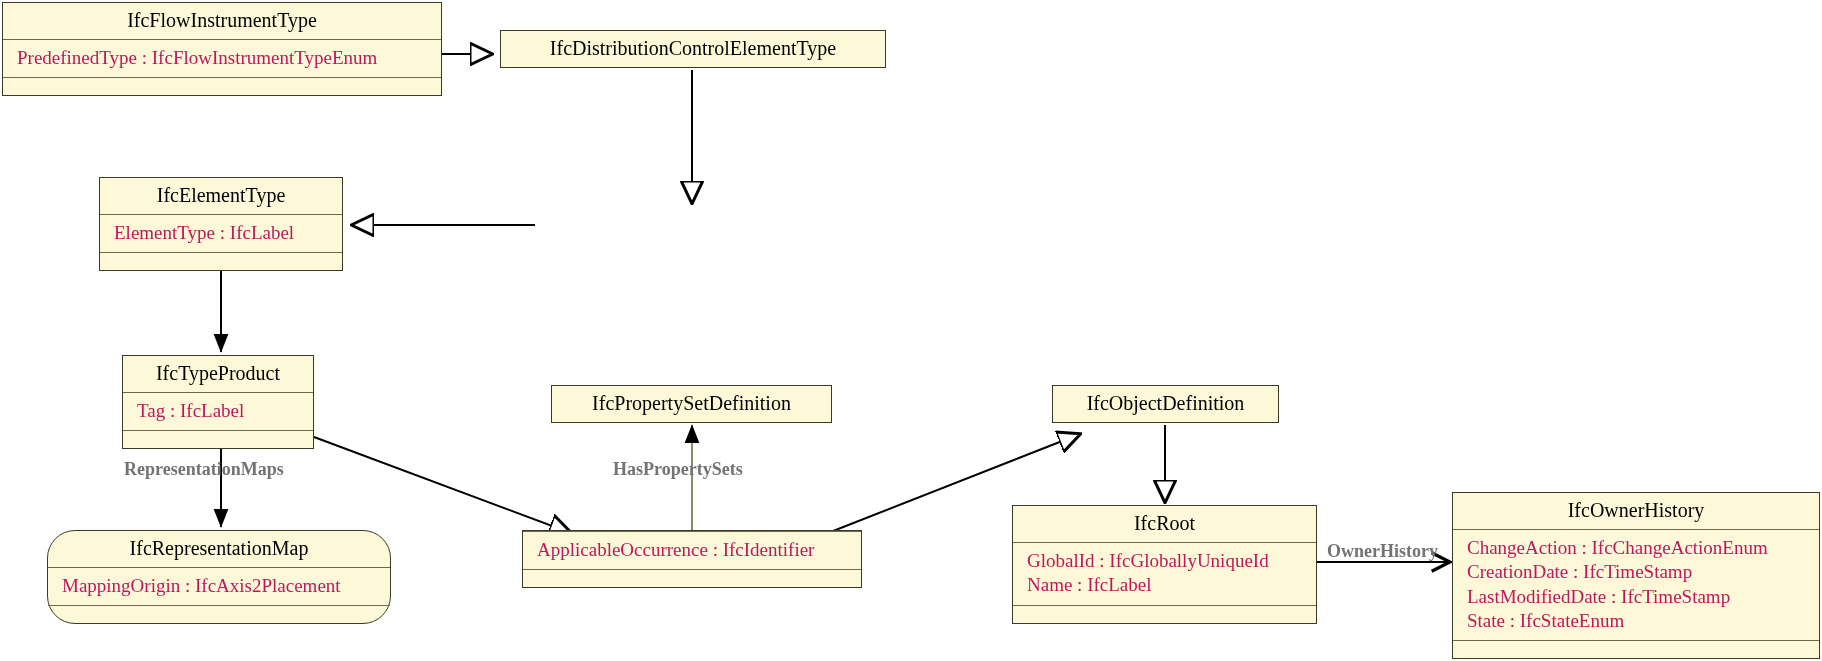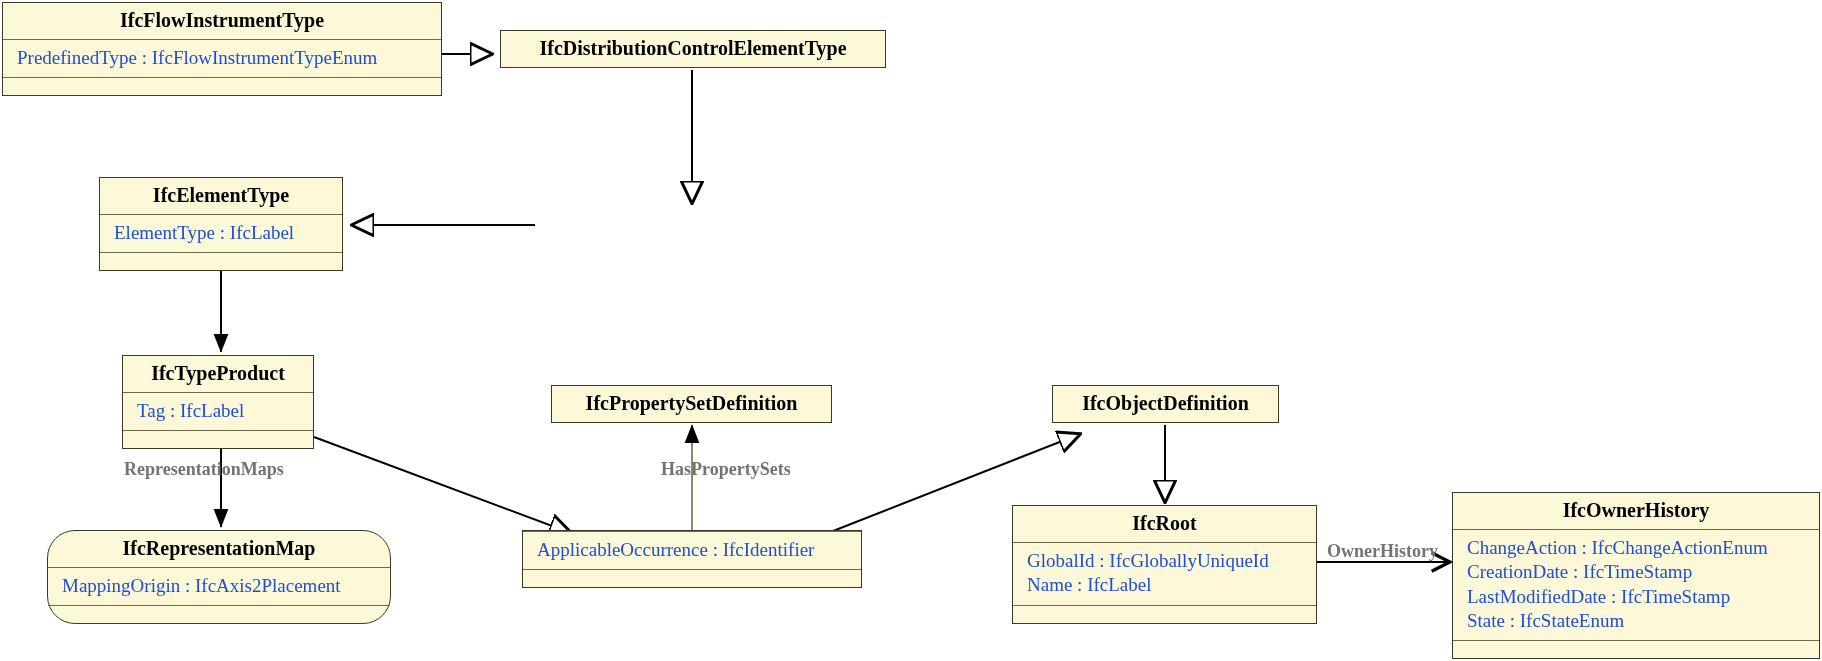--- a/index.html
+++ b/index.html
@@ -27,33 +27,33 @@
     pointer-events: none;
   }
   .uml-class {
     position: absolute;
     background: #fcf8d8;
     border: 1.6px solid #3a3a28;
     box-sizing: border-box;
     z-index: 5;
   }
   .uml-title {
-    font-weight: bold;
+    font-weight: normal;
     font-size: 20px;
     text-align: center;
     padding: 6px 12px 7px 12px;
     color: #000000;
     white-space: nowrap;
     line-height: 1.15;
   }
   .uml-attrs {
     border-top: 1.6px solid #6b6b4a;
     padding: 6px 14px 7px 14px;
     font-size: 19px;
-    color: #1d4ed8;
+    color: #be185d;
     line-height: 1.28;
   }
   .uml-attrs .attr {
     white-space: nowrap;
   }
   .uml-ops {
     border-top: 1.6px solid #6b6b4a;
     height: 17px;
   }
   .edge-label {
@@ -172,17 +172,17 @@
       <div class="attr">ChangeAction : IfcChangeActionEnum</div>
       <div class="attr">CreationDate : IfcTimeStamp</div>
       <div class="attr">LastModifiedDate : IfcTimeStamp</div>
       <div class="attr">State : IfcStateEnum</div>
     </div>
     <div class="uml-ops"></div>
   </div>
 
   <div class="edge-label" style="left:124px; top:459px;">RepresentationMaps</div>
 
-  <div class="edge-label" style="left:613px; top:459px;margin-left:48px;">HasPropertySets</div>
+  <div class="edge-label" style="left:613px; top:459px;">HasPropertySets</div>
 
   <div class="edge-label" style="left:1327px; top:541px;">OwnerHistory</div>
 
 </div>
 
 </body></html>

